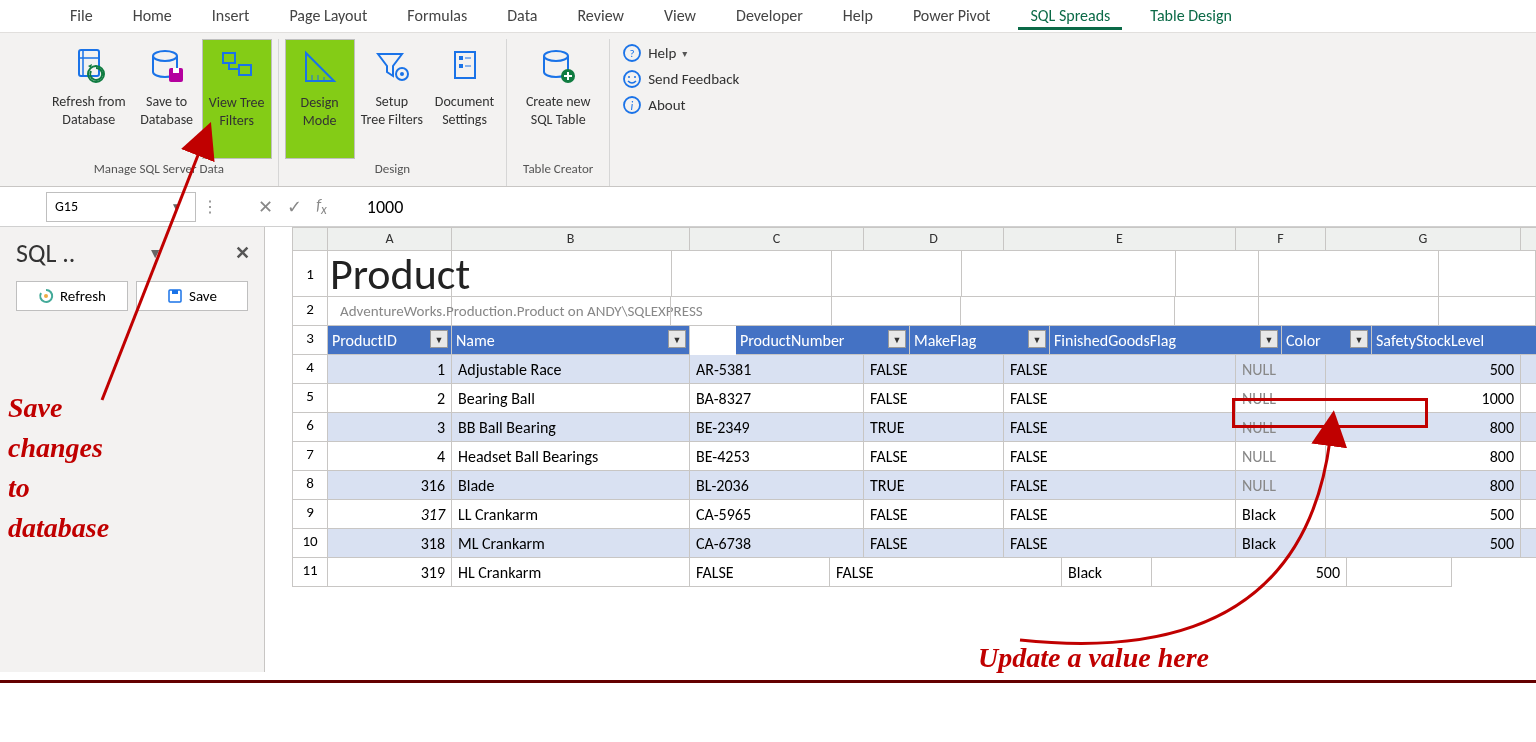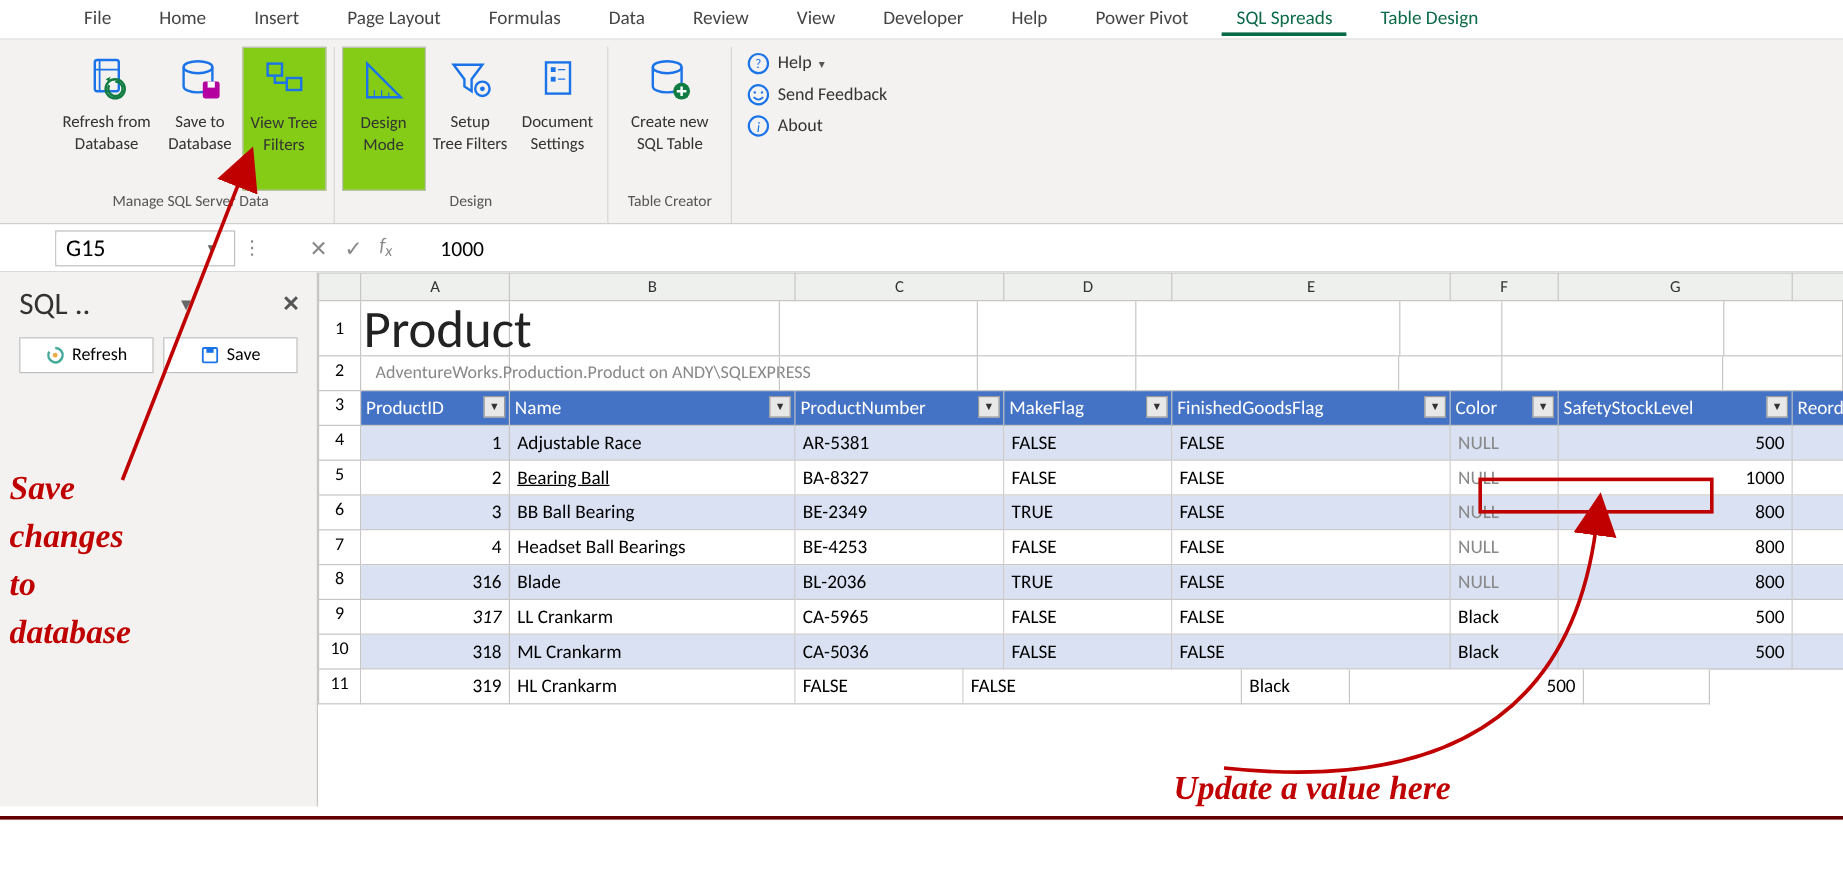--- a/index.html
+++ b/index.html
@@ -18,28 +18,28 @@
   .rbtn { display: flex; flex-direction: column; align-items: center; justify-content: flex-start; padding: 4px 6px 0 6px; width: auto; min-width: 70px; height: 120px; font-size: 14px; color: #333; text-align: center; cursor: pointer; }
   .rbtn.pressed { background: #84cc16; border: 1px solid #bfbfbf; }
   .rbtn .icon { width: 42px; height: 42px; margin-top: 2px; margin-bottom: 6px; display:flex; align-items:center; justify-content:center; }
   .rbtn .lbl { line-height: 18px; }
   .small-list { display: flex; flex-direction: column; justify-content: flex-start; padding: 4px 6px; font-size: 15px; color: #333; gap: 6px; }
   .small-list .item { display: flex; align-items: center; gap: 6px; cursor: pointer; }
   .small-list svg { flex-shrink:0; }
   
   .formula-bar { height: 40px; background: #fff; display: flex; align-items: center; border-bottom: 1px solid #d0d0d0; }
   .name-box { margin-left: 46px; width: 150px; height: 30px; border: 1px solid #bfbfbf; background:#fff; display:flex; align-items:center; }
-  .name-box input { border:0; font-size: 20px; width: 120px; padding: 0 8px; outline:none; }
+  .name-box input { border:0; font-size: 14px; width: 120px; padding: 0 8px; outline:none; }
   .name-box .dd { width: 18px; text-align:center; color:#666; font-size:10px; }
   .fb-btns { display:flex; align-items:center; gap:14px; margin-left: 40px; color:#888; font-size:18px; }
   .fb-btns span { cursor:pointer; }
   .fb-btns .fx { font-style: italic; font-size:16px; }
   .fb-input { border:0; font-size: 18px; padding-left: 40px; outline:none; width: 800px; }
   
-  .workspace { display:flex; height: 445px; }
+  .workspace { display:flex; height: 445px; gap: 27px; }
   .side-panel { width: 265px; background:#f3f2f1; border-right:1px solid #c8c6c4; display:flex; flex-direction:column; }
   .side-panel .title { display:flex; align-items:center; justify-content:space-between; padding: 10px 14px 6px 16px; font-size: 26px; color:#333; }
   .side-panel .title .close { font-size: 18px; color:#555; cursor:pointer; font-weight:bold; }
   .side-panel .btns { display:flex; gap:8px; padding: 6px 16px; }
   .side-panel .btns .pbtn { flex:1; background:#fff; border:1px solid #bfbfbf; height:30px; font-size:15px; display:flex; align-items:center; justify-content:center; gap:6px; cursor:pointer; }
   
   .grid-wrap { flex:1; overflow:hidden; position:relative; }
   .colhead-row { display:flex; height: 24px; background:#eef0ee; font-size:14px; color:#333; }
   .corner { width: 36px; height: 24px; border:1px solid #c8c6c4; flex-shrink:0; }
   .colhead { height: 24px; text-align:center; border:1px solid #c8c6c4; border-left:0; line-height:22px; flex-shrink:0; }
@@ -282,42 +282,42 @@
           <div class="subtitle-cell" style="width: 140px;"></div>
           <div class="subtitle-cell" style="width: 232px;"></div>
           <div class="subtitle-cell" style="width: 90px;"></div>
           <div class="subtitle-cell" style="width: 195px;"></div>
           <div class="subtitle-cell" style="width: 105px;"></div>
         </div>
         <div class="grid-body-row">
           <div class="rowhead norm">3</div>
           <div class="tbl-head" style="width: 124px;">ProductID<div class="dd">▼</div></div>
           <div class="tbl-head" style="width: 238px;">Name<div class="dd">▼</div></div>
-          <div class="tbl-head" style="width: 174px;">ProductNumber<div class="dd">▼</div></div>
+          <div class="tbl-head" style="width: 174px; margin-left: 46px;">ProductNumber<div class="dd">▼</div></div>
           <div class="tbl-head" style="width: 140px;">MakeFlag<div class="dd">▼</div></div>
           <div class="tbl-head" style="width: 232px;">FinishedGoodsFlag<div class="dd">▼</div></div>
           <div class="tbl-head" style="width: 90px;">Color<div class="dd">▼</div></div>
           <div class="tbl-head" style="width: 195px;">SafetyStockLevel<div class="dd">▼</div></div>
           <div class="tbl-head" style="width: 105px;">ReorderPo</div>
         </div>
         <div class="grid-body-row">
           <div class="rowhead norm">4</div>
           <div class="tbl-cell r striped" style="width: 124px;">1</div>
           <div class="tbl-cell striped" style="width: 238px;">Adjustable Race</div>
           <div class="tbl-cell striped" style="width: 174px;">AR-5381</div>
           <div class="tbl-cell striped" style="width: 140px;">FALSE</div>
           <div class="tbl-cell striped" style="width: 232px;">FALSE</div>
           <div class="tbl-cell gray striped" style="width: 90px;">NULL</div>
           <div class="tbl-cell r striped" style="width: 195px;">500</div>
           <div class="tbl-cell striped" style="width: 105px;"></div>
         </div>
         <div class="grid-body-row">
           <div class="rowhead norm">5</div>
           <div class="tbl-cell r" style="width: 124px;">2</div>
-          <div class="tbl-cell" style="width: 238px; text-decoration: underline;">Bearing Ball</div>
+          <div class="tbl-cell" style="width: 238px;">Bearing Ball</div>
           <div class="tbl-cell" style="width: 174px;">BA-8327</div>
           <div class="tbl-cell" style="width: 140px;">FALSE</div>
           <div class="tbl-cell" style="width: 232px;">FALSE</div>
           <div class="tbl-cell gray" style="width: 90px;">NULL</div>
           <div class="tbl-cell r" style="width: 195px;">1000</div>
           <div class="tbl-cell" style="width: 105px;"></div>
         </div>
         <div class="grid-body-row">
           <div class="rowhead norm">6</div>
           <div class="tbl-cell r striped" style="width: 124px;">3</div>
@@ -359,21 +359,21 @@
           <div class="tbl-cell" style="width: 140px;">FALSE</div>
           <div class="tbl-cell" style="width: 232px;">FALSE</div>
           <div class="tbl-cell " style="width: 90px;">Black</div>
           <div class="tbl-cell r" style="width: 195px;">500</div>
           <div class="tbl-cell" style="width: 105px;"></div>
         </div>
         <div class="grid-body-row">
           <div class="rowhead norm">10</div>
           <div class="tbl-cell r striped" style="width: 124px;">318</div>
           <div class="tbl-cell striped" style="width: 238px;">ML Crankarm</div>
-          <div class="tbl-cell striped" style="width: 174px;">CA-5036</div>
+          <div class="tbl-cell striped" style="width: 174px;">CA-6738</div>
           <div class="tbl-cell striped" style="width: 140px;">FALSE</div>
           <div class="tbl-cell striped" style="width: 232px;">FALSE</div>
           <div class="tbl-cell  striped" style="width: 90px;">Black</div>
           <div class="tbl-cell r striped" style="width: 195px;">500</div>
           <div class="tbl-cell striped" style="width: 105px;"></div>
         </div>
         <div class="grid-body-row">
           <div class="rowhead norm">11</div>
           <div class="tbl-cell r" style="width: 124px;">319</div>
           <div class="tbl-cell" style="width: 238px;">HL Crankarm</div>

